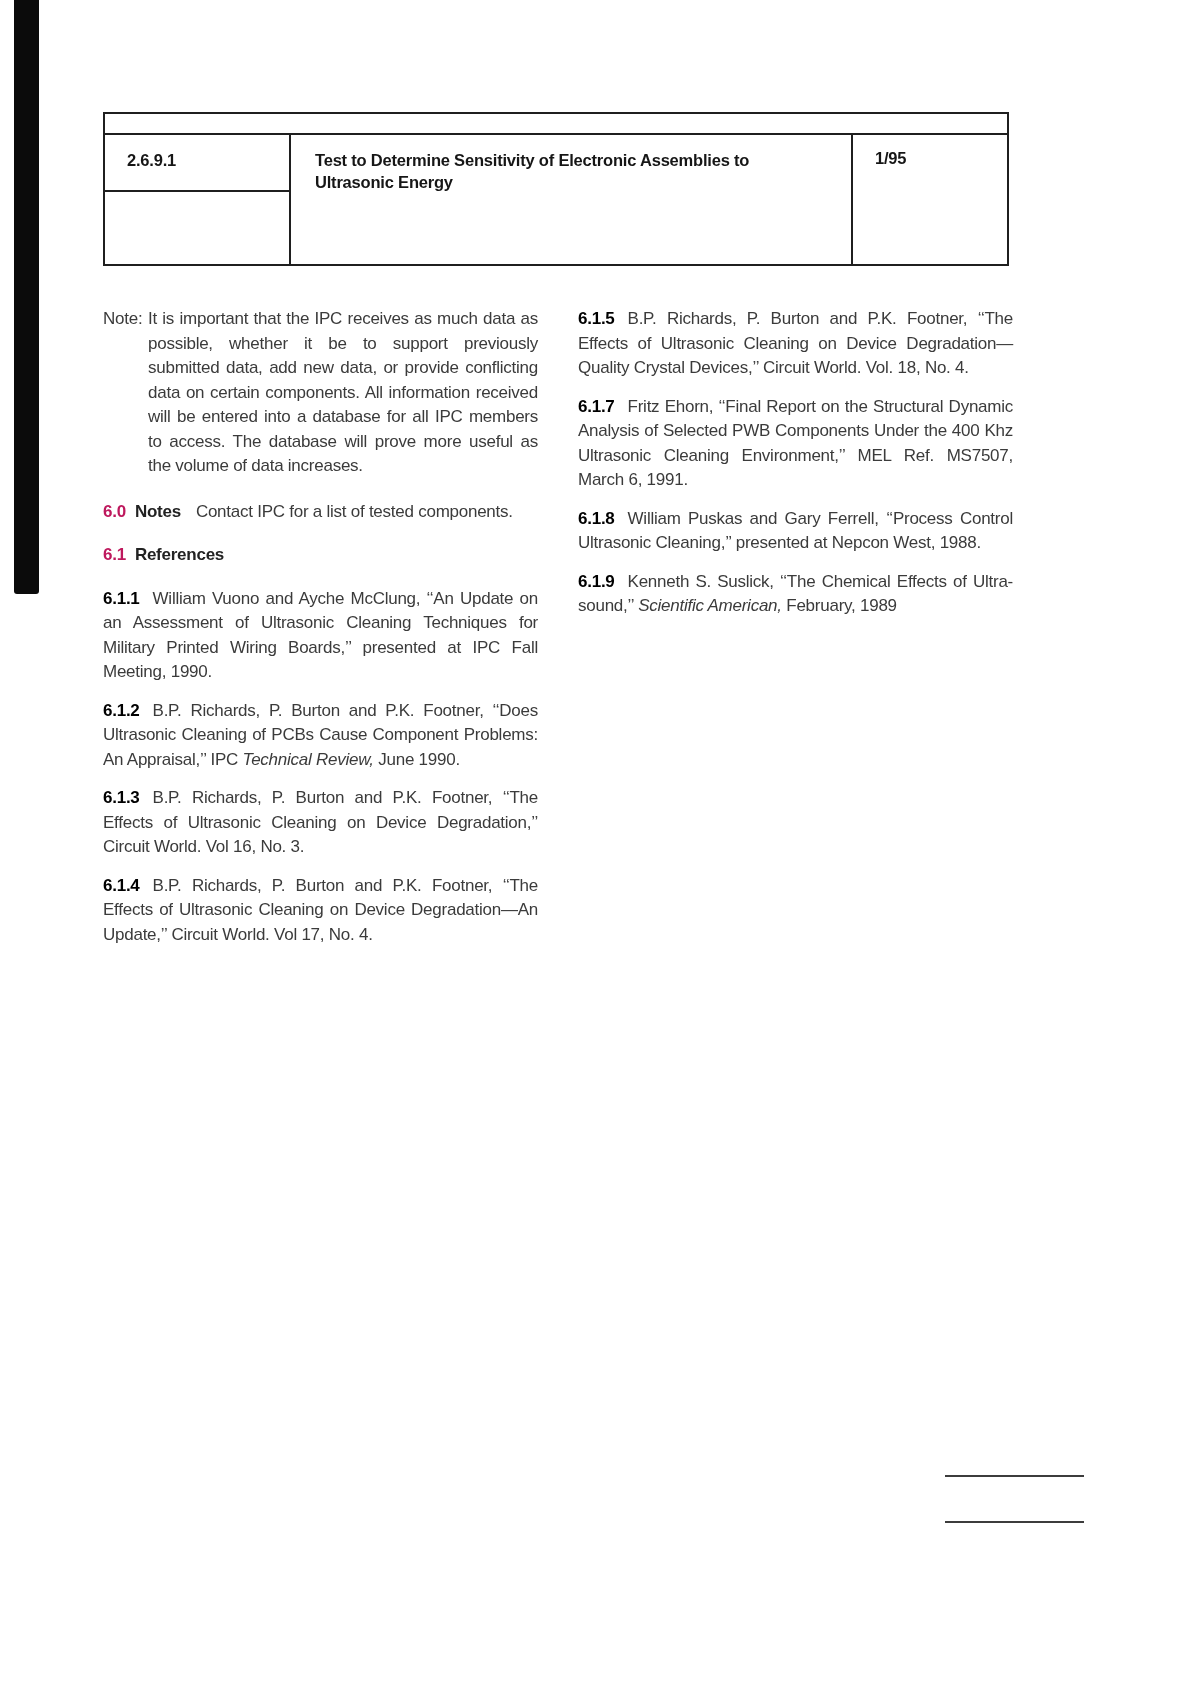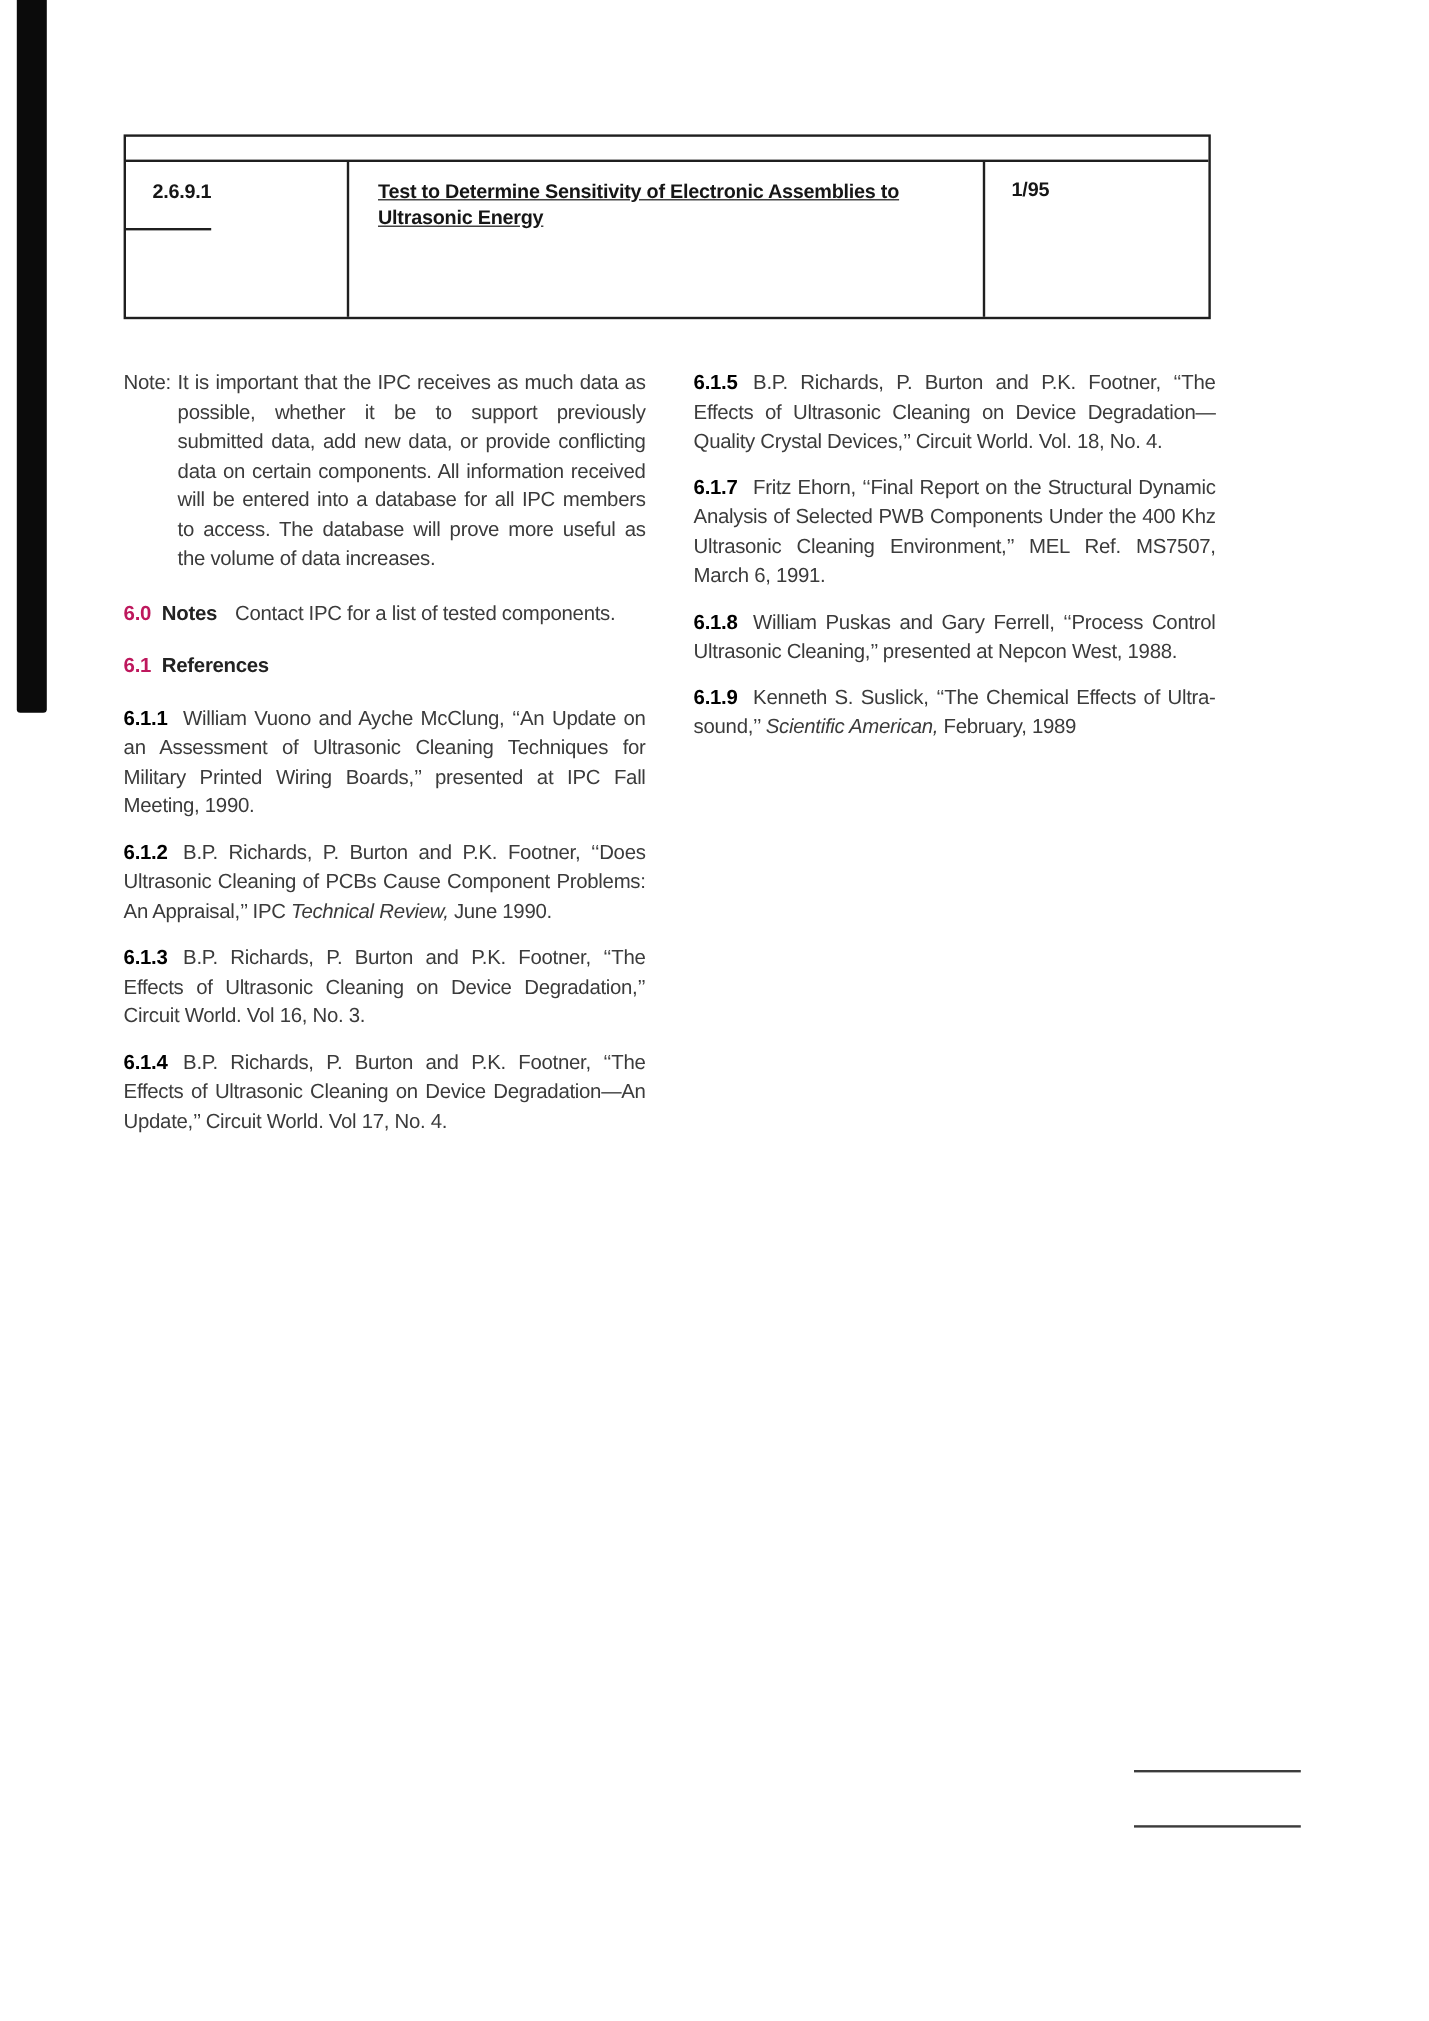--- a/index.html
+++ b/index.html
@@ -24,27 +24,27 @@
   
   .header-table {
     position: absolute; left: 103px; top: 112px;
     width: 906px; height: 154px;
     border: 2px solid #1f1f1f;
     box-sizing: border-box;
     color: #161616;
   }
   .ht-toprow { height: 21px; border-bottom: 2px solid #1f1f1f; box-sizing: border-box; }
   .ht-main { display: flex; height: calc(100% - 21px); }
-  .ht-col1 { width: 186px; border-right: 2px solid #1f1f1f; box-sizing: border-box; display: flex; flex-direction: row; }
+  .ht-col1 { width: 186px; border-right: 2px solid #1f1f1f; box-sizing: border-box; display: flex; flex-direction: column; }
   .ht-col1-top { height: 57px; border-bottom: 2px solid #1f1f1f; box-sizing: border-box; padding: 16px 0 0 22px; }
   .ht-col1-bottom { flex: 1; }
   .ht-col2 { flex: 1; border-right: 2px solid #1f1f1f; box-sizing: border-box; padding: 14px 30px 0 24px; }
-  .ht-col3 { width: 186px; box-sizing: border-box; padding: 14px 0 0 22px; }
+  .ht-col3 { width: 154px; box-sizing: border-box; padding: 14px 0 0 22px; }
   .ht-bold { font-weight: bold; font-size: 16.5px; letter-spacing: -0.2px; }
-  .ht-title { font-weight: bold; font-size: 16.5px; line-height: 22px; letter-spacing: -0.2px; max-width: 480px; text-decoration: underline; }
+  .ht-title { font-weight: bold; font-size: 16.5px; line-height: 22px; letter-spacing: -0.2px; max-width: 480px; }
 
   
   .col {
     position: absolute; top: 307px; width: 435px;
     font-size: 17px; line-height: 24.5px;
     letter-spacing: -0.25px;
     text-align: justify;
   }
   .col-left  { left: 103px; }
   .col-right { left: 578px; }

